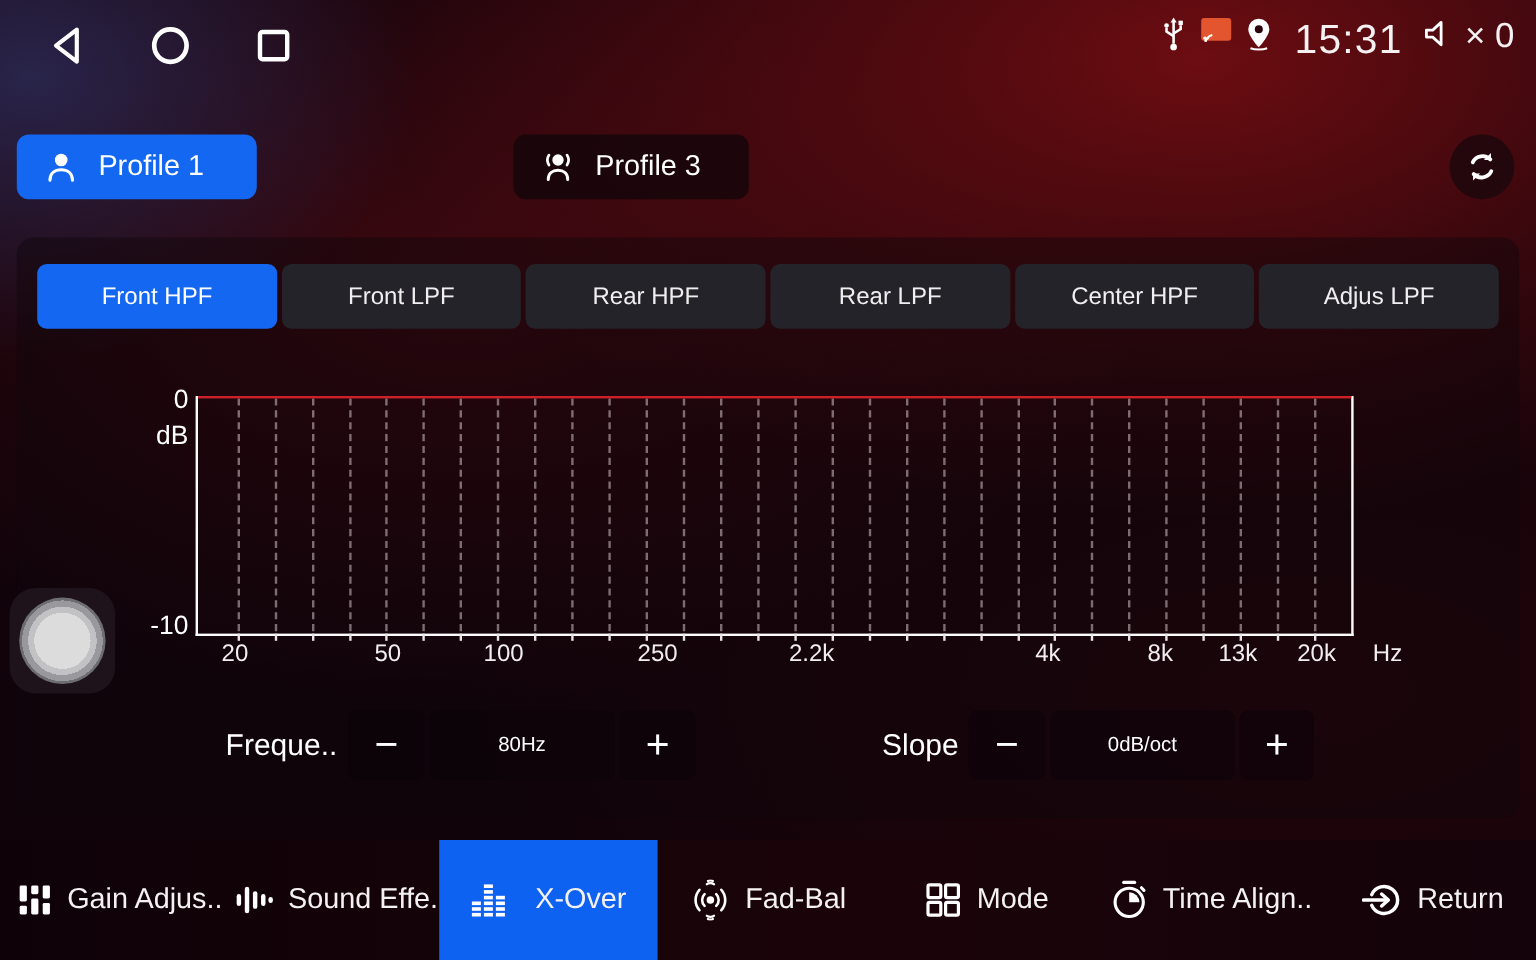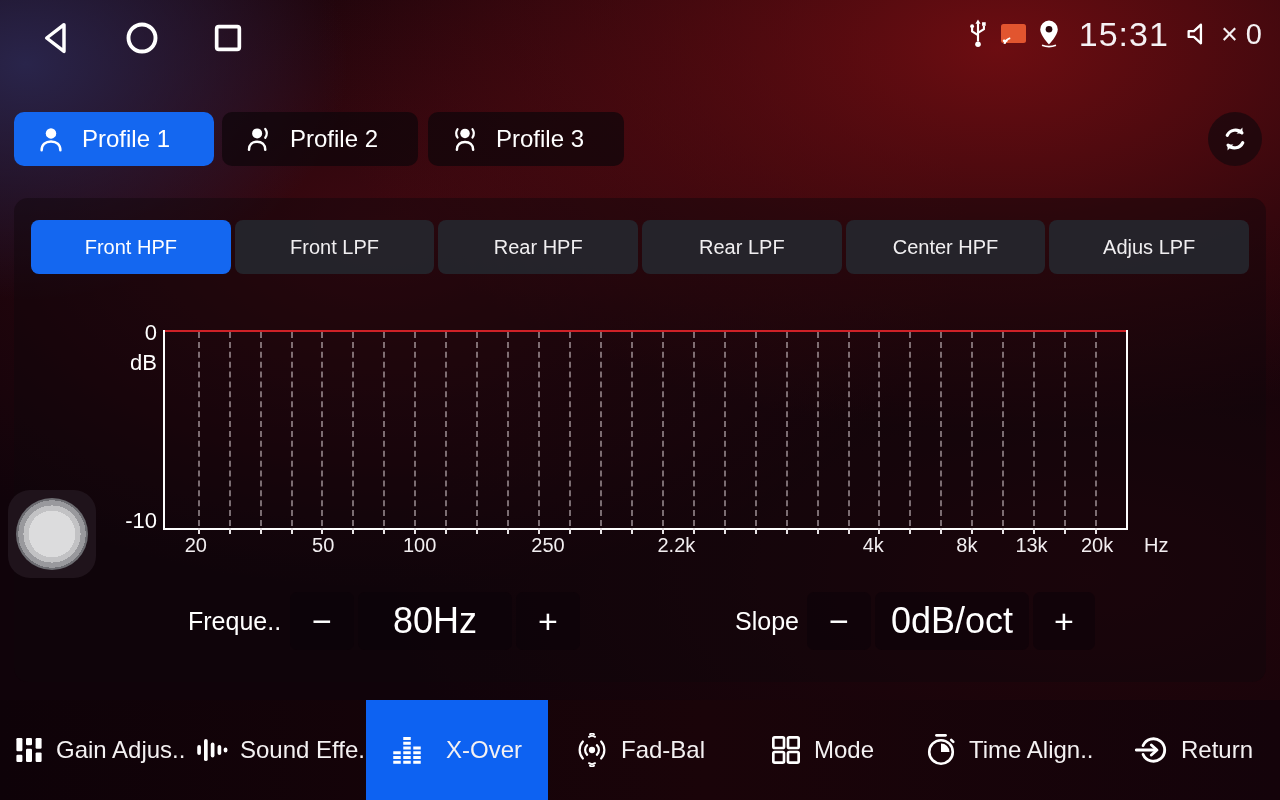--- a/index.html
+++ b/index.html
@@ -12,21 +12,21 @@
       radial-gradient(900px 560px at 30% 28%, rgba(96,12,20,0.55), rgba(96,12,20,0) 65%),
       radial-gradient(1000px 520px at 85% 72%, rgba(70,8,12,0.35), rgba(70,8,12,0) 70%),
       #10030a;
   }
   svg { display:block; }
 
   
   .statusbar { position:absolute; top:0; left:0; width:100%; height:80px; }
   .nav-left { position:absolute; left:38px; top:20px; display:flex; align-items:center; gap:50px; }
   .nav-btn { width:36px; height:36px; display:flex; align-items:center; justify-content:center; }
-  .status-right { position:absolute; right:18px; top:8px; height:52px; display:flex; align-items:center; gap:9px; }
+  .status-right { position:absolute; right:18px; top:14px; height:52px; display:flex; gap:9px; }
   .clock { font-size:34px; font-weight:400; letter-spacing:1px; color:#f5f1f3; margin:0 6px 0 8px; }
   .vol-text { font-size:29px; color:#f5f1f3; }
 
   
   .profile-row { position:absolute; top:112px; left:14px; right:14px; height:54px; }
   .profile-btn { position:absolute; top:0; height:54px; border-radius:10px; display:flex; align-items:center; gap:16px; padding:0 22px; background:rgba(14,5,10,0.72); }
   .profile-btn .plabel { font-size:24px; color:#fff; }
   .profile-btn.active { background:#1467f0; }
   .refresh-btn { position:absolute; right:4px; top:0; width:54px; height:54px; border-radius:50%; background:rgba(26,8,13,0.8); display:flex; align-items:center; justify-content:center; }
 
@@ -54,21 +54,21 @@
   
   .knob-wrap { position:absolute; left:8px; top:490px; width:88px; height:88px; border-radius:22px; background:rgba(34,22,30,0.85); display:flex; align-items:center; justify-content:center; }
   .knob { width:72px; height:72px; border-radius:50%;
           background:radial-gradient(circle at 50% 50%, #dcdcdd 0 46%, #c2c2c4 46% 56%, #99999d 56% 66%, #6d6d72 66% 76%, #4a4a4f 76% 86%, #323236 86% 100%); }
 
   
   .controls { position:absolute; left:0; top:394px; width:100%; height:58px; }
   .ctl-label { position:absolute; top:0; height:58px; display:flex; align-items:center; font-size:25px; color:#fff; white-space:nowrap; }
   .ctl-btn { position:absolute; top:0; height:58px; border-radius:7px; background:rgba(10,2,7,0.5); display:flex; align-items:center; justify-content:center; color:#fff; }
   .stepper { width:64px; font-size:34px; font-weight:300; }
-  .valbox { width:154px; font-size:36px; }
+  .valbox { width:154px; font-size:17px; }
 
   
   .bottomnav { position:absolute; left:0; top:700px; width:1280px; height:100px;
                background:linear-gradient(90deg,#0e0208,#1a0409 55%,#14030a); }
   .nav-item { position:absolute; top:0; height:100px; display:flex; align-items:center; gap:12px; }
   .nav-item .nlabel { font-size:24px; color:#f4f1f2; white-space:nowrap; }
   .nav-item.active { background:#0d62f2; justify-content:center; }
 </style>
 </head>
 <body>
@@ -132,30 +132,20 @@
 
   <div class="profile-row">
     <div class="profile-btn active" style="left:0; width:200px;">
       <span>
         <svg width="30" height="30" viewBox="0 0 24 24">
           <circle cx="12" cy="7.5" r="4.2" fill="#fff"></circle>
           <path d="M4.5 21 c0-4.6 3.2-7 7.5-7 s7.5 2.4 7.5 7" fill="none" stroke="#fff" stroke-width="2" stroke-linecap="round"></path>
         </svg>
       </span>
       <span class="plabel">Profile 1</span>
-    </div>
-    <div class="profile-btn" style="left:208px; width:196px;">
-      <span>
-        <svg width="30" height="30" viewBox="0 0 24 24">
-          <circle cx="10.5" cy="7.5" r="4" fill="#fff"></circle>
-          <path d="M17 4 a6 6 0 0 1 0 7" fill="none" stroke="#fff" stroke-width="1.8" stroke-linecap="round"></path>
-          <path d="M4 20.5 c0-4.2 2.9-6.4 6.5-6.4 s6.5 2.2 6.5 6.4" fill="none" stroke="#fff" stroke-width="2" stroke-linecap="round"></path>
-        </svg>
-      </span>
-      <span class="plabel">Profile 2</span>
     </div>
     <div class="profile-btn" style="left:414px; width:196px;">
       <span>
         <svg width="30" height="30" viewBox="0 0 24 24">
           <circle cx="12" cy="7.5" r="3.8" fill="#fff"></circle>
           <path d="M18 4.2 a6 6 0 0 1 0 6.6 M6 4.2 a6 6 0 0 0 0 6.6" fill="none" stroke="#fff" stroke-width="1.8" stroke-linecap="round"></path>
           <path d="M5.5 20.5 c0-4 2.8-6.2 6.5-6.2 s6.5 2.2 6.5 6.2" fill="none" stroke="#fff" stroke-width="2" stroke-linecap="round"></path>
         </svg>
       </span>
       <span class="plabel">Profile 3</span>

